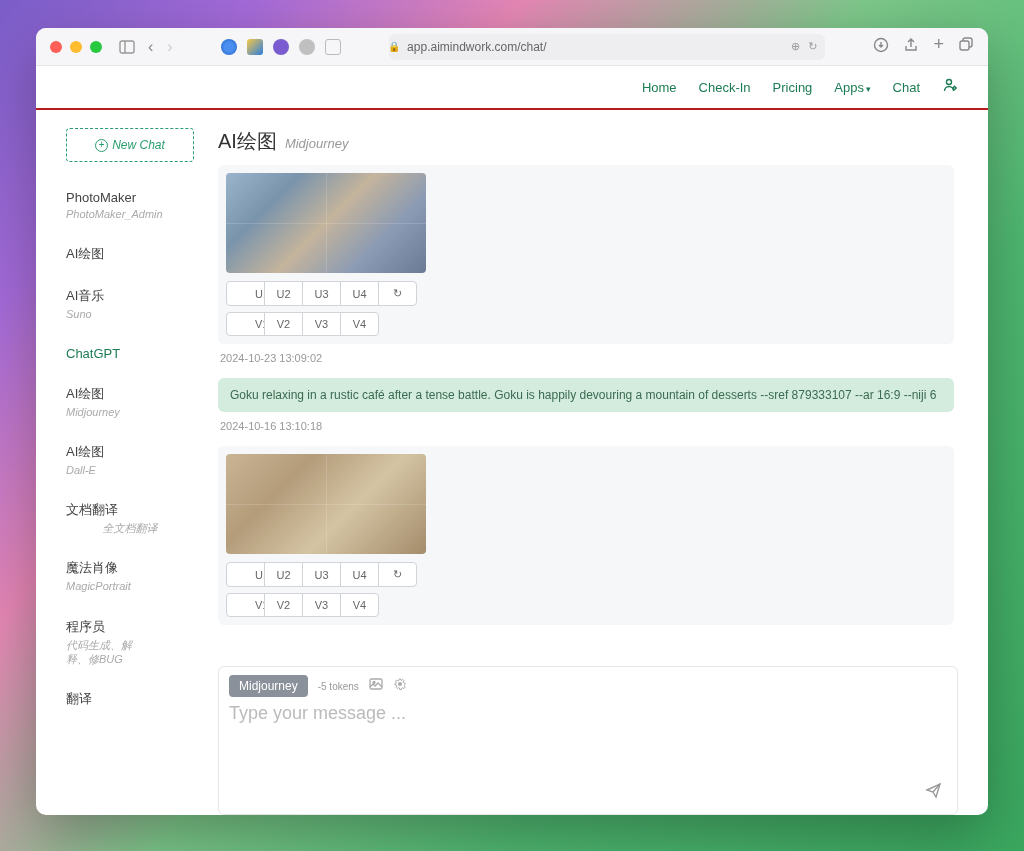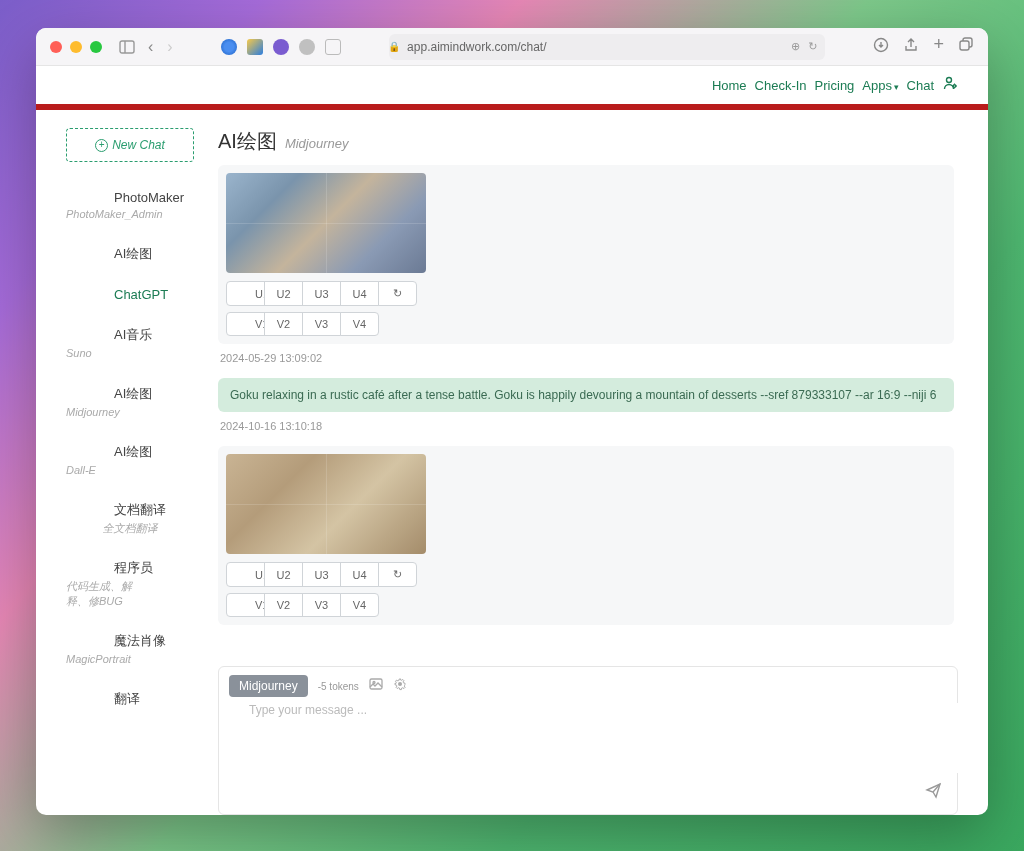--- a/index.html
+++ b/index.html
@@ -51,26 +51,26 @@
   gap:6px;
 }
 .addr-bar .lock{font-size:10px;}
 .chrome-right{display:flex; gap:14px; color:#888;}
 .chrome-right svg{width:16px;height:16px;}
 
 
 .app-area { flex:1; overflow:auto; }
 .topnav {
   height:44px;
-  border-bottom:6px solid #b91c1c;
+  border-bottom:2px solid #b91c1c;
   display:flex;
   align-items:center;
   justify-content:flex-end;
   padding: 0 30px 0 160px;
-  gap:8px;
+  gap:22px;
 }
 .topnav a { color:#1c7c54; font-size:13px; text-decoration:none; cursor:pointer;}
 .topnav .caret{font-size:9px; margin-left:2px;}
 .topnav .person-icon{ color:#1c7c54; }
 
 .page-body { display:flex; padding: 18px 30px 0 30px; gap:24px; height:calc(100% - 44px);}
 .sidebar { width:128px; flex-shrink:0; }
 .new-chat-btn {
   border:1px dashed #2a9d6f;
   color:#2a9d6f;
@@ -85,21 +85,21 @@
   justify-content:center;
   gap:4px;
   margin-bottom:18px;
   cursor:pointer;
 }
 .plus-circ{
   width:13px;height:13px;border:1px solid #2a9d6f;border-radius:50%;
   display:inline-flex;align-items:center;justify-content:center;font-size:10px;line-height:1;font-style:normal;
 }
 .side-item { padding:10px 0 14px 0; cursor:pointer; }
-.side-item .title{ font-size:13px; color:#444;margin-left:48px; }
+.side-item .title{ font-size:13px; color:#444; }
 .side-item .sub{ font-size:11px; color:#aaa; font-style:italic; margin-top:2px; line-height:1.3;}
 .side-item.active .title{ color:#1c7c54; font-weight:500;}
 
 .main { flex:1; display:flex; flex-direction:column; min-width:0;}
 .main-header{ display:flex; align-items:baseline; gap:8px; margin-bottom:10px;}
 .main-header h1{ font-size:20px; color:#333; font-weight:500;}
 .main-header .sub{ font-size:13px; color:#999; font-style:italic;}
 
 .scroll-area{ flex:1; overflow:auto; padding-right:4px;}
 
@@ -154,21 +154,21 @@
   border-radius:6px;
   padding:8px 10px;
   margin-top:8px;
 }
 .composer-top{display:flex; align-items:center; gap:10px; margin-bottom:6px;}
 .tag{background:#8a919a; color:#fff; font-size:12px; padding:4px 10px; border-radius:4px;}
 .tokens{font-size:10px; color:#999;}
 .composer-icons{display:flex; gap:10px; color:#aaa;}
 .composer textarea{
   width:100%; border:none; resize:none; outline:none;
-  font-size:12px; color:#666; height:70px; font-family:inherit;margin-left:20px;
+  font-size:18px; color:#666; height:70px; font-family:inherit;
 }
 .composer textarea::placeholder{color:#bbb;}
 .send-row{display:flex;justify-content:flex-end;}
 .send-btn{color:#999; cursor:pointer; background:none; border:none; padding:4px;}
 </style>
 </head>
 <body>
 
 <div class="browser-window">
   <div class="browser-chrome">
@@ -242,47 +242,47 @@
           <span>New Chat</span>
         </button>
         <div id="sidebar-list">
             <div class="side-item">
               <div class="title">PhotoMaker</div>
               <div class="sub" style="white-space: pre-line;">PhotoMaker_Admin</div>
             </div>
             <div class="side-item">
               <div class="title">AI绘图</div>
             </div>
+            <div class="side-item">
+              <div class="title">AI音乐</div>
+              <div class="sub" style="white-space: pre-line;">Suno</div>
+            </div>
             <div class="side-item active">
               <div class="title">ChatGPT</div>
             </div>
             <div class="side-item">
-              <div class="title">AI音乐</div>
-              <div class="sub" style="white-space: pre-line;">Suno</div>
-            </div>
-            <div class="side-item">
               <div class="title">AI绘图</div>
               <div class="sub" style="white-space: pre-line;">Midjourney</div>
             </div>
             <div class="side-item">
               <div class="title">AI绘图</div>
               <div class="sub" style="white-space: pre-line;">Dall-E</div>
             </div>
             <div class="side-item">
               <div class="title">文档翻译</div>
               <div class="sub" style="white-space: pre-line; text-align: center;">全文档翻译</div>
+            </div>
+            <div class="side-item">
+              <div class="title">魔法肖像</div>
+              <div class="sub" style="white-space: pre-line;">MagicPortrait</div>
             </div>
             <div class="side-item">
               <div class="title">程序员</div>
               <div class="sub" style="white-space: pre-line;">代码生成、解
 释、修BUG</div>
-            </div>
-            <div class="side-item">
-              <div class="title">魔法肖像</div>
-              <div class="sub" style="white-space: pre-line;">MagicPortrait</div>
             </div>
             <div class="side-item">
               <div class="title">翻译</div>
             </div>
           </div>
       </div>
 
       <div class="main">
         <div class="main-header">
           <h1>AI绘图</h1>
@@ -299,21 +299,21 @@
                 <button class="ub">U4</button>
                 <button class="ub refresh">↻</button>
               </div>
               <div class="btn-row bottom">
                 <button class="ub">V1</button>
                 <button class="ub">V2</button>
                 <button class="ub">V3</button>
                 <button class="ub">V4</button>
               </div>
             </div>
-            <div class="timestamp">2024-05-29 13:09:02</div>
+            <div class="timestamp">2024-10-23 13:09:02</div>
             <div class="msg-bubble user">Goku relaxing in a rustic café after a tense battle. Goku is happily devouring a mountain of desserts --sref 879333107 --ar 16:9 --niji 6</div>
             <div class="timestamp">2024-10-16 13:10:18</div>
             <div class="msg-bubble">
               <div class="gen-image warm"></div>
               <div class="btn-row">
                 <button class="ub">U1</button>
                 <button class="ub">U2</button>
                 <button class="ub">U3</button>
                 <button class="ub">U4</button>
                 <button class="ub refresh">↻</button>

